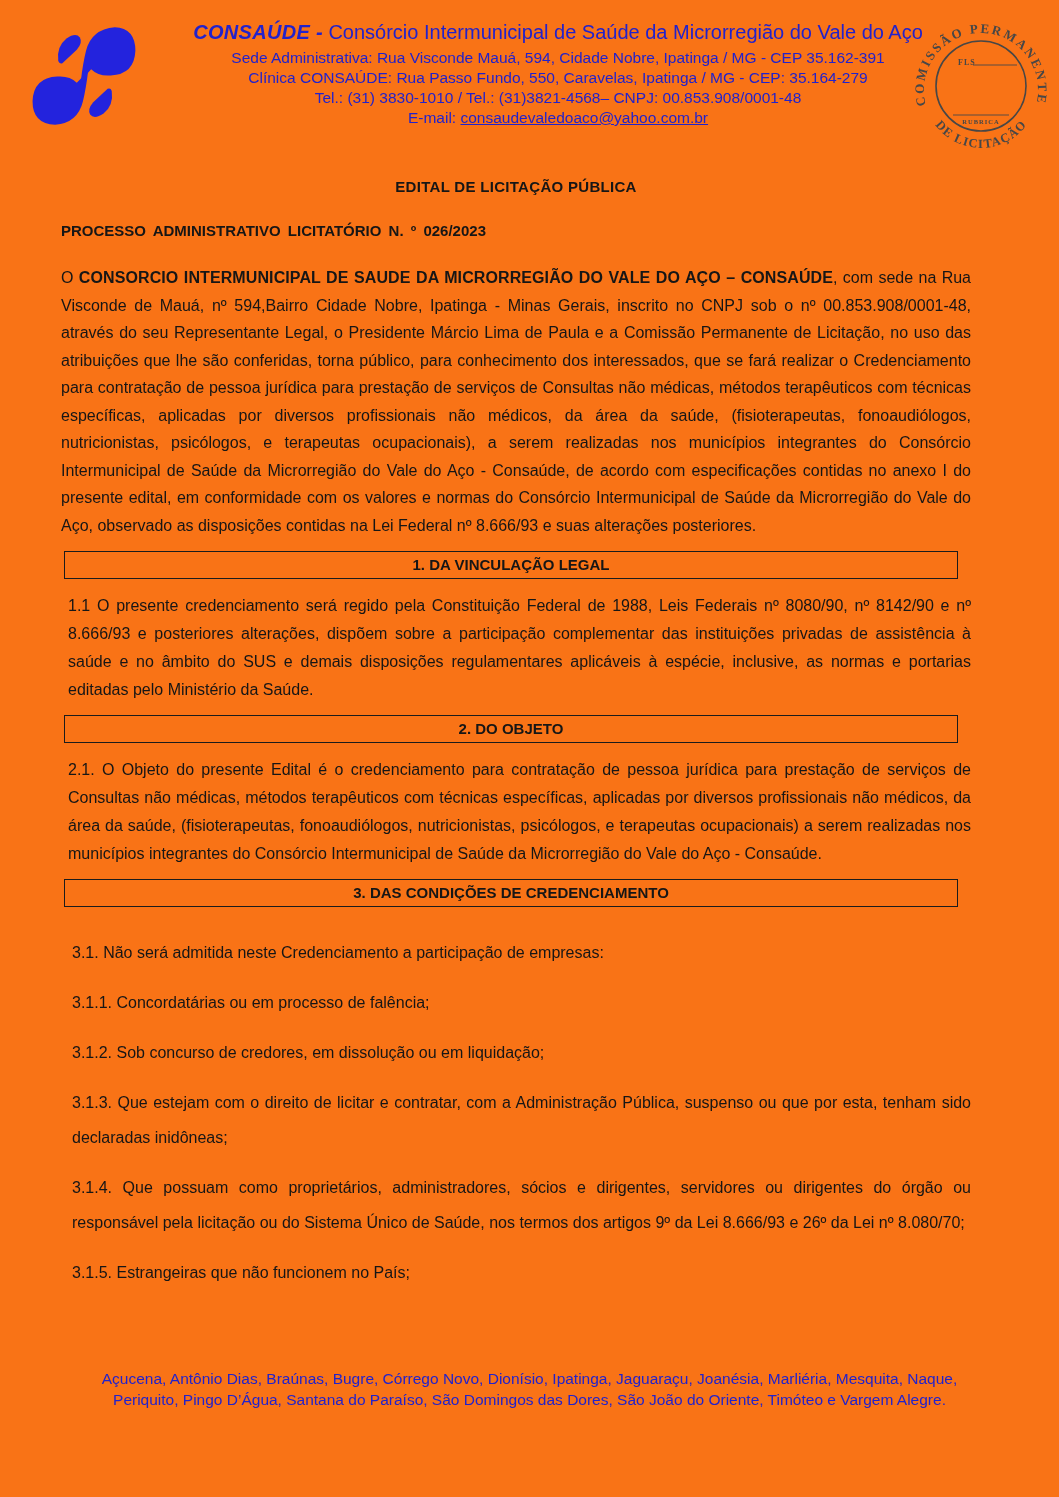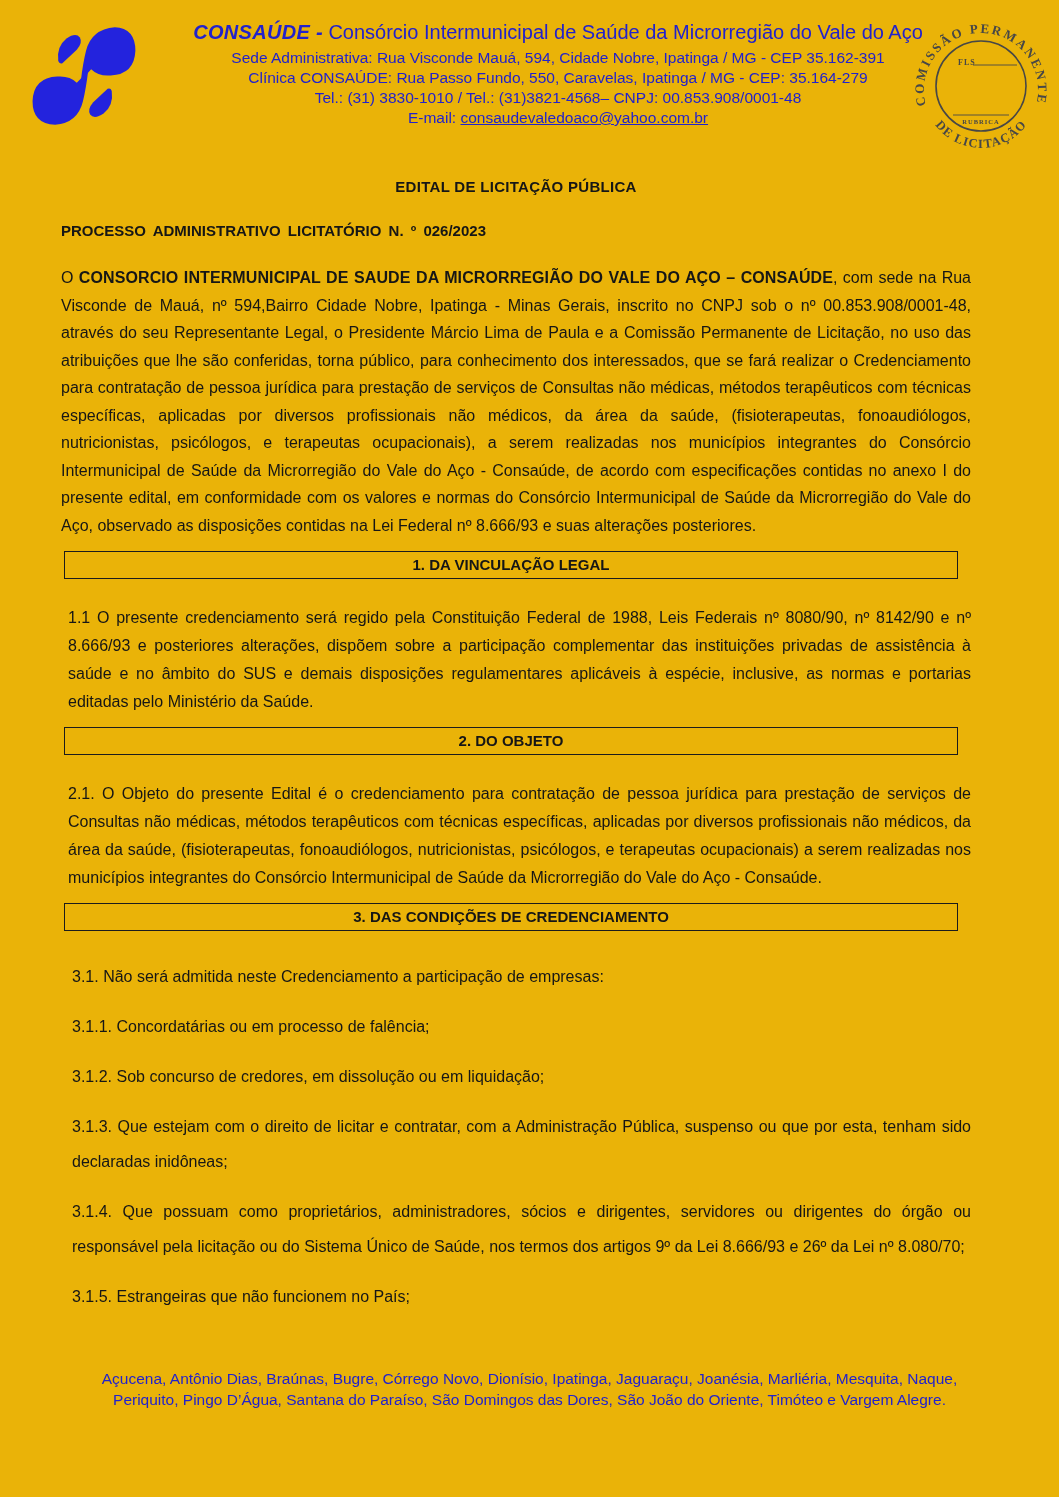--- a/index.html
+++ b/index.html
@@ -2,21 +2,21 @@
 <html lang="pt-BR"><head>
 <meta charset="utf-8">
 <style>
   * { margin:0; padding:0; box-sizing:border-box; }
   html,body { background:#ffffff; }
   body {
     width:1059px; height:1497px; position:relative;
     font-family:"Liberation Sans", sans-serif;
     color:#161616;
   }
-  .page { position:absolute; inset:0; background:#eab308; overflow:hidden; }
+  .page { position:absolute; inset:0; background:#f97316; overflow:hidden; }
 
   
   .logo { position:absolute; left:28px; top:22px; width:114px; height:108px; }
   .head-text {
     position:absolute; left:158px; top:20px; width:800px;
     text-align:center; color:#2222cc;
   }
   .head-line1 { font-size:20px; line-height:25px; margin-bottom:3px; }
   .org-bold { font-weight:bold; font-style:italic; letter-spacing:.3px; }
   .head-line { font-size:15.5px; line-height:20px; }
@@ -35,21 +35,21 @@
   .doc-title { margin-top:8px; text-align:center; font-weight:bold; font-size:15px; letter-spacing:.3px; }
   .doc-subtitle { margin-top:22px; text-align:left; font-weight:bold; font-size:15px;
                   line-height:27px; word-spacing:3px; }
   .intro { margin-top:20px; font-size:16px; line-height:27.5px; text-align:justify; }
   .intro b { letter-spacing:.1px; }
   .section-box {
     margin-top:11px; margin-left:3px; margin-right:13px;
     border:1.5px solid #1c1c1c; text-align:center;
     font-weight:bold; font-size:15px; padding:4px 0 5px;
   }
-  .para { margin-top:25px; font-size:16px; line-height:28px; text-align:justify; padding-left:7px; }
+  .para { margin-top:13px; font-size:16px; line-height:28px; text-align:justify; padding-left:7px; }
   .items { margin-top:28px; }
   .item { margin-bottom:15px; font-size:16px; line-height:35px; text-align:justify; padding-left:11px; }
 
   
   .footer {
     position:absolute; left:0; top:1368px; width:100%;
     text-align:center; color:#2222cc; font-size:15.5px; line-height:21px;
   }
 </style>
 </head>

